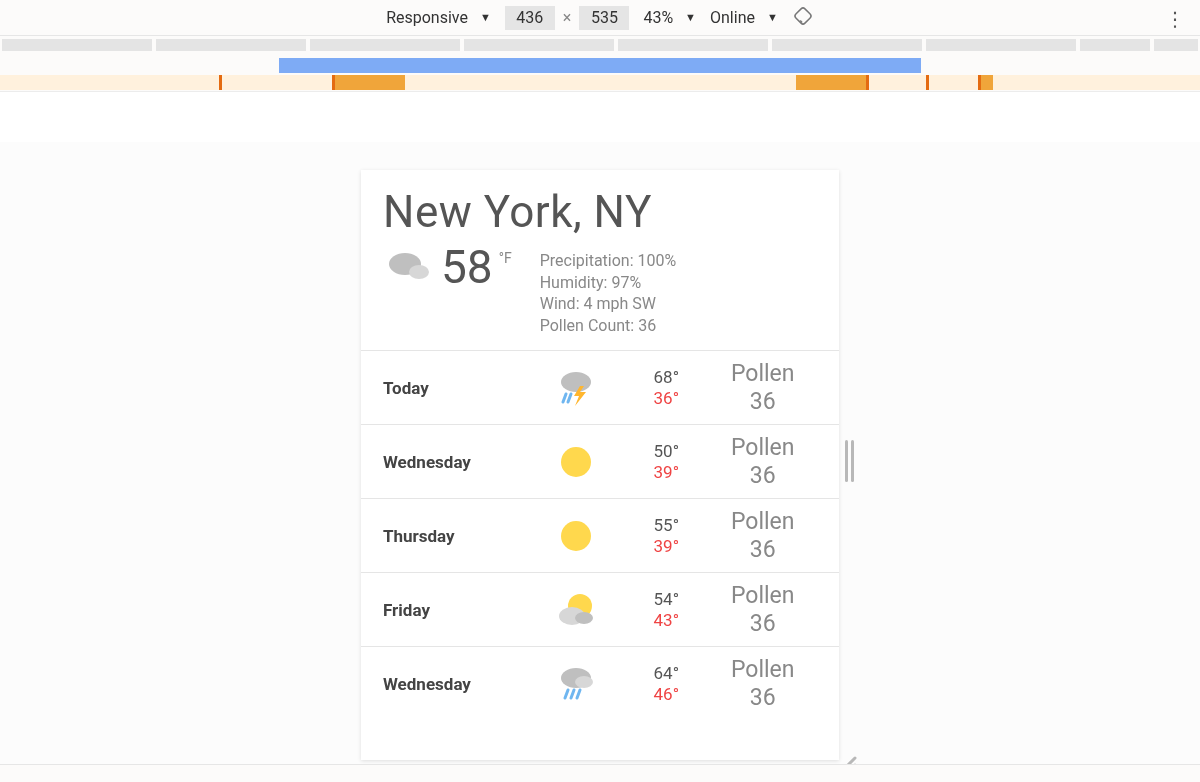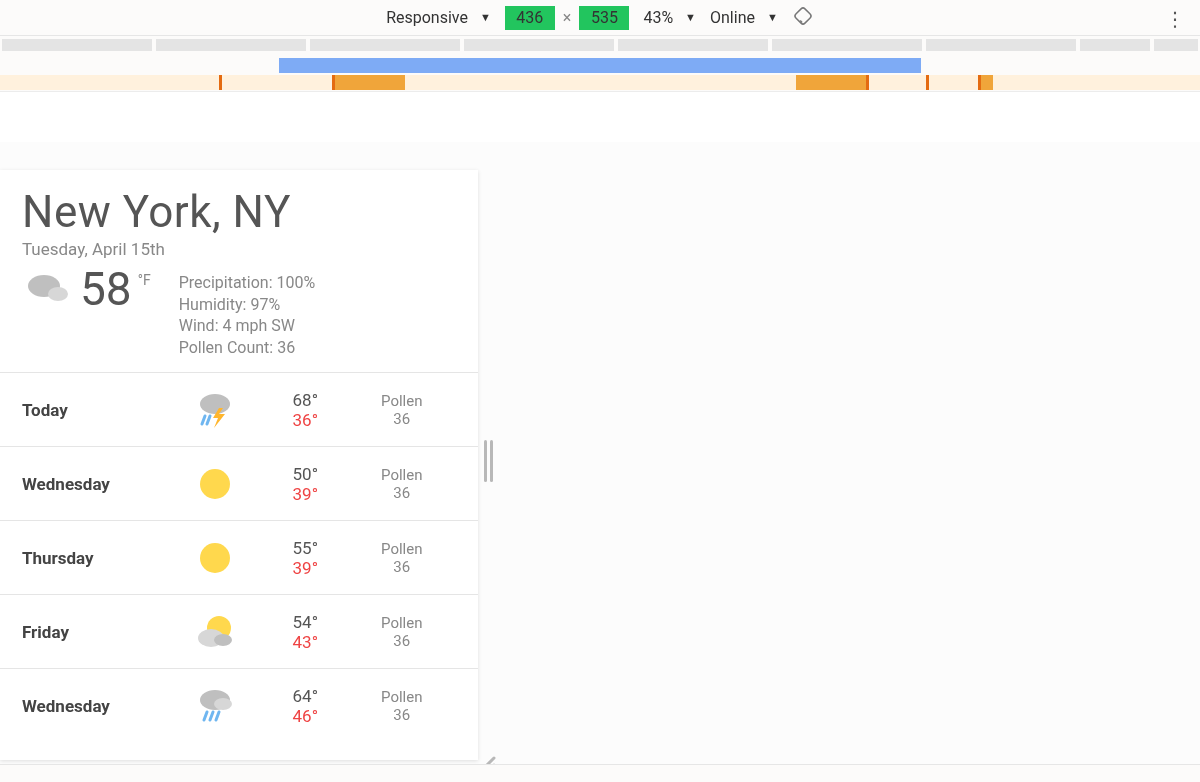--- a/index.html
+++ b/index.html
@@ -17,21 +17,21 @@
     font-size: 16px;
     position: relative;
   }
   .dt-toolbar .cluster { display: flex; align-items: center; gap: 14px; }
   .dt-drop { display: inline-flex; align-items: center; gap: 12px; cursor: pointer; }
   .dt-caret { font-size: 11px; color: #333; }
   .dt-dim {
     display: inline-flex; align-items: center; gap: 8px;
   }
   .dt-dim input {
-    width: 50px; height: 24px; border: none; background: #22c55e;
+    width: 50px; height: 24px; border: none; background: #e5e5e5;
     text-align: center; font-size: 16px; color: #333;
     font-family: inherit;
   }
   .dt-dim .x { color: #888; }
   .dt-rotate svg { width: 22px; height: 22px; }
   .dt-kebab {
     position: absolute; right: 16px; top: 8px; cursor: pointer;
     width: 18px; height: 22px; display: flex; align-items: center; justify-content: center;
     font-size: 20px; color: #555;
   }
@@ -53,21 +53,21 @@
   .dt-mediabar .orange-block {
     position: absolute; top: 17px; height: 15px; background: #f0a53a;
   }
   .dt-mediabar .orange-tick {
     position: absolute; top: 17px; width: 3px; height: 15px; background: #e46b11;
   }
 
   
   .dt-viewport-wrap {
     position: absolute; left: 0; right: 0; top: 142px; bottom: 18px;
-    display: flex; align-items: flex-start; 
+    display: flex; align-items: flex-start; justify-content: center;
     background: #fcfcfc;
   }
   .device-frame {
     width: 478px; height: 590px; position: relative; margin-top: 28px;
   }
   .device-shadow {
     position: absolute; inset: 0; border: 1px solid #ddd; background: #f1efef;
     box-shadow: 0 1px 4px rgba(0,0,0,0.12);
   }
   .device-handle-e {
@@ -114,21 +114,21 @@
     height: 74px;
     border-top: 1px solid #e5e5e5;
     padding: 0 22px;
   }
   .fday { font-size: 17px; font-weight: 700; color: #444; }
   .ficon { display:flex; justify-content:center; }
   .ficon svg { width: 44px; height: 44px; }
   .ftemp { text-align: center; font-size: 17px; line-height: 1.2; }
   .ftemp .hi { color: #555; }
   .ftemp .lo { color: #ef4444; }
-  .fpol { text-align: center; font-size: 15px; color: #888; line-height: 1.2; }
+  .fpol { text-align: center; font-size: 23px; color: #888; line-height: 1.2; }
 
   
   .sun-c { fill: #ffd84d; }
   .cloud-c { fill: #bfbfbf; }
   .cloud-d { fill: #d7d7d7; }
   .rain-c { stroke: #6fb6f0; stroke-width: 3; stroke-linecap: round; fill:none; }
   .bolt-c { fill: #ffb62e; }
 </style>
 </head>
 <body>
@@ -204,21 +204,20 @@
     <div class="device-handle-se">
       <svg viewBox="0 0 24 24">
         <line x1="6" y1="22" x2="22" y2="6" stroke="#b8b8b8" stroke-width="3" stroke-linecap="round"></line>
         <line x1="13" y1="22" x2="22" y2="13" stroke="#b8b8b8" stroke-width="3" stroke-linecap="round"></line>
       </svg>
     </div>
 
     <div class="card">
       <div class="card-pad">
         <div class="city">New York, NY</div>
-        <div class="date">Tuesday, April 15th</div>
 
         <div class="hero">
           <div class="hero-left">
             <span>
               <svg width="52" height="40" viewBox="0 0 52 40">
                 <ellipse cx="22" cy="20" rx="16" ry="11" class="cloud-c"></ellipse>
                 <ellipse cx="36" cy="28" rx="10" ry="7" class="cloud-d"></ellipse>
               </svg>
             </span>
             <span class="temp-big">58</span>

